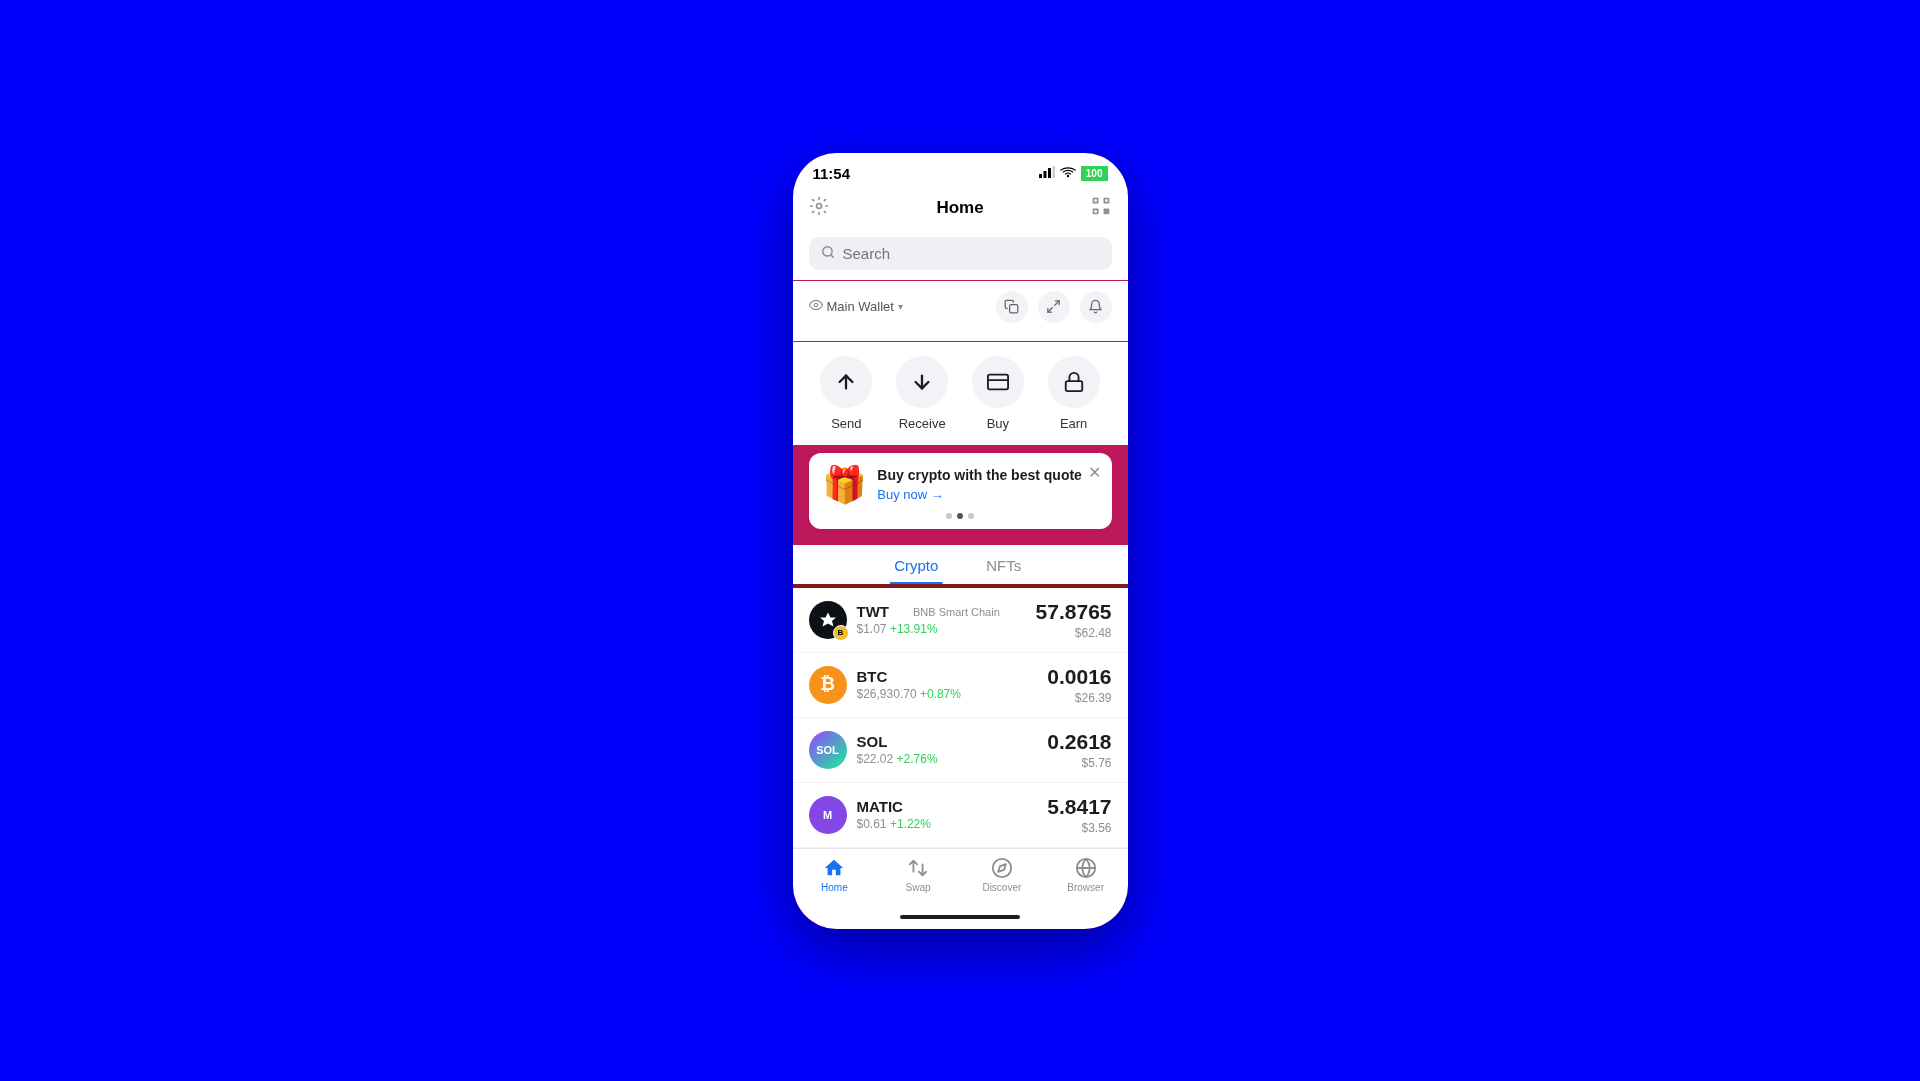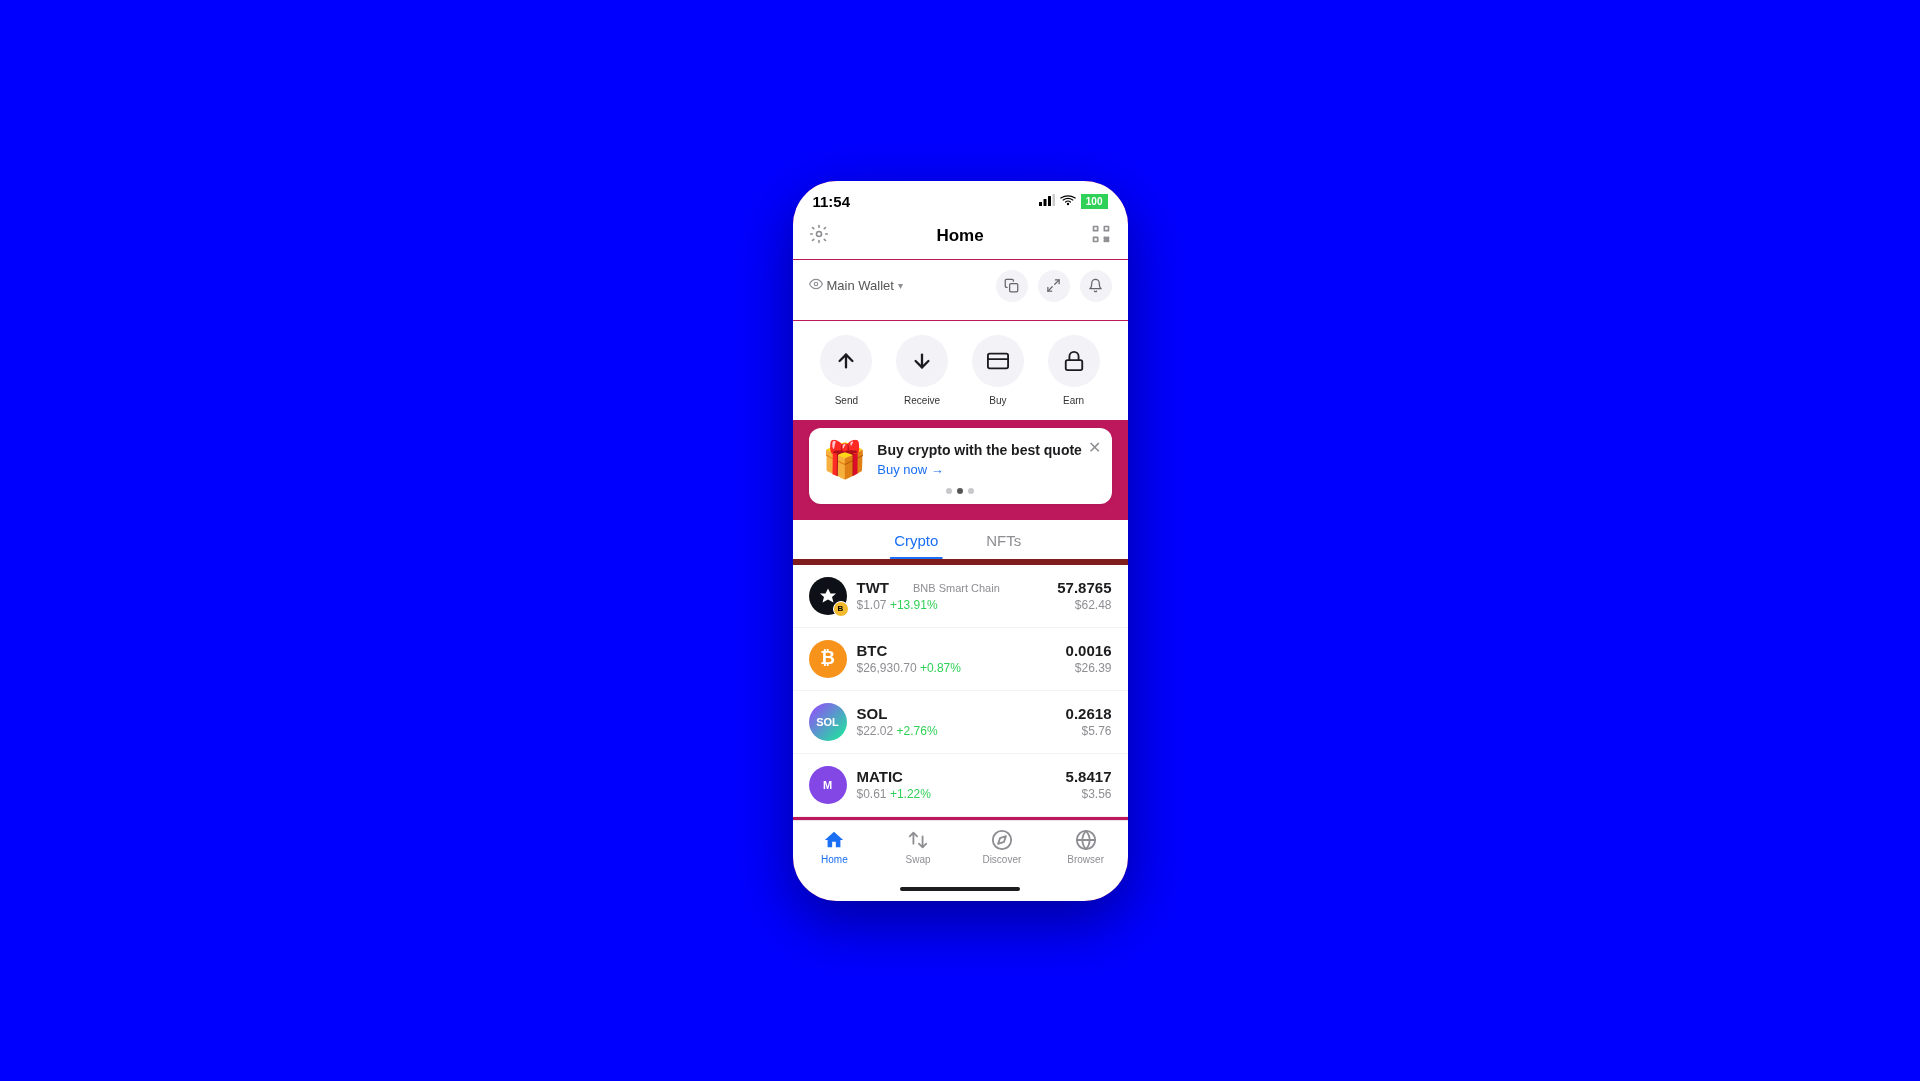--- a/index.html
+++ b/index.html
@@ -152,21 +152,21 @@
       height: 52px;
       border-radius: 50%;
       background: #f2f2f7;
       display: flex;
       align-items: center;
       justify-content: center;
       font-size: 22px;
       color: #1c1c1e;
     }
     .action-btn-label {
-      font-size: 10px;
+      font-size: 13px;
       color: #333;
       font-weight: 500;
     }
     .promo-banner {
       background: white;
       margin: 8px 16px;
       border-radius: 12px;
       padding: 14px 14px 10px;
       position: relative;
       box-shadow: 0 1px 4px rgba(0,0,0,0.08);
@@ -216,21 +216,21 @@
       border-radius: 50%;
       background: #c7c7cc;
     }
     .dot.active { background: #555; }
     .tabs-section {
       background: white;
       margin-top: 8px;
     }
     .tabs-row {
       display: flex;
-      border-bottom: 6px solid #7f1d1d;
+      border-bottom: 4px solid #7f1d1d;
       padding: 0 80px;
     }
     .tab {
       flex: 1;
       text-align: center;
       padding: 12px 0 10px;
       font-size: 15px;
       font-weight: 500;
       color: #8e8e93;
       cursor: pointer;
@@ -313,21 +313,21 @@
     .crypto-name-row {
       display: flex;
       align-items: center;
       gap: 24px;
     }
     .crypto-symbol { font-size: 15px; font-weight: 600; color: #1c1c1e; }
     .crypto-chain { font-size: 11px; color: #8e8e93; }
     .crypto-price-row { font-size: 12px; color: #8e8e93; margin-top: 2px; }
     .crypto-change-positive { color: #30d158; }
     .crypto-balance { text-align: right; }
-    .crypto-amount { font-size: 15px; font-weight: 600; color: #1c1c1e; }
+    .crypto-amount { font-size: 21px; font-weight: 600; color: #1c1c1e; }
     .crypto-value { font-size: 12px; color: #8e8e93; margin-top: 2px; }
     .bottom-nav {
       background: white;
       border-top: 1px solid #e5e5ea;
       display: flex;
       padding: 8px 0 16px;
       margin-top: auto;
     }
     .nav-item {
       flex: 1;
@@ -392,20 +392,31 @@
     <span class="header-icon">
       <svg width="20" height="20" viewBox="0 0 24 24" fill="none" stroke="#8e8e93" stroke-width="2" stroke-linecap="round" stroke-linejoin="round">
         <path d="M3 3h5v5H3z"></path>
         <path d="M16 3h5v5h-5z"></path>
         <path d="M3 16h5v5H3z"></path>
         <path d="M16 16h2v2h-2zM20 16h1v1h-1zM16 20h1v1h-1zM19 19h2v2h-2z"></path>
       </svg>
     </span>
   </div>
 
+  <div class="search-bar">
+    <div class="search-input-wrap">
+      <span class="search-icon-svg">
+        <svg width="14" height="14" viewBox="0 0 24 24" fill="none" stroke="#8e8e93" stroke-width="2.5" stroke-linecap="round" stroke-linejoin="round">
+          <circle cx="11" cy="11" r="8"></circle>
+            <path d="M21 21l-4.35-4.35"></path>
+        </svg>
+      </span>
+      <input class="search-input" type="text" placeholder="Search" style="">
+    </div>
+  </div>
 
   <div class="wallet-section">
     <div class="wallet-header">
       <div class="wallet-name-row">
         <span class="eye-icon">
           <svg width="14" height="14" viewBox="0 0 24 24" fill="none" stroke="#8e8e93" stroke-width="2" stroke-linecap="round" stroke-linejoin="round">
             <path d="M1 12s4-8 11-8 11 8 11 8-4 8-11 8-11-8-11-8z"></path>
             <circle cx="12" cy="12" r="3"></circle>
           </svg>
         </span>

